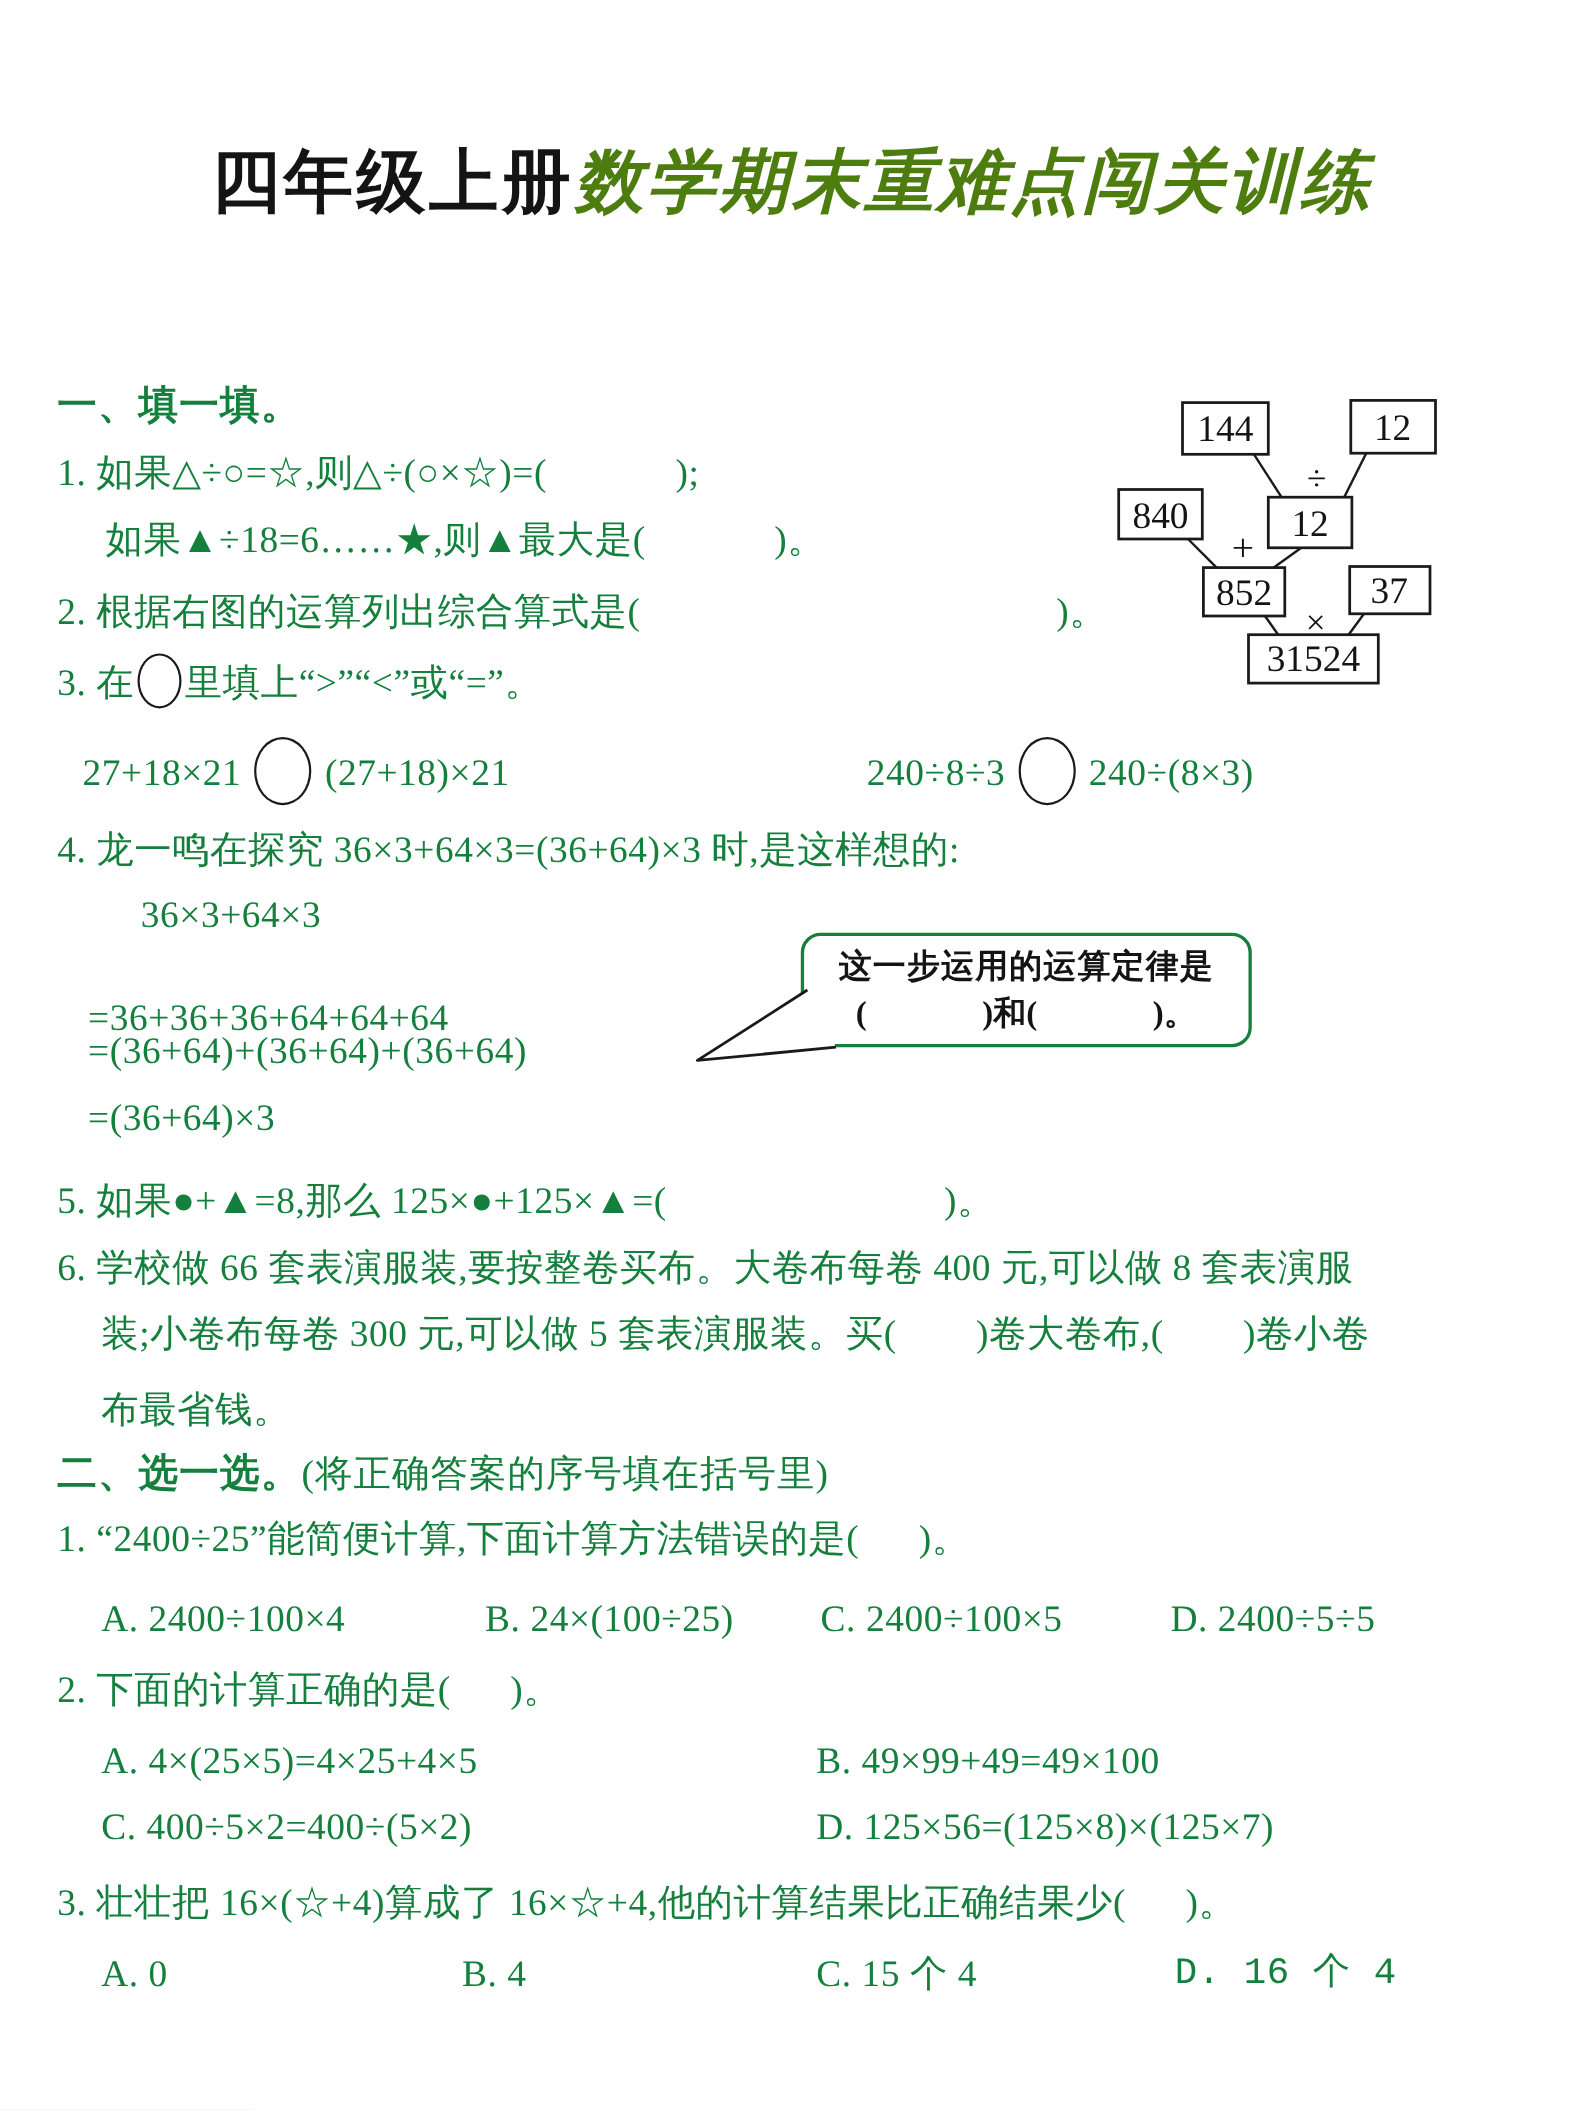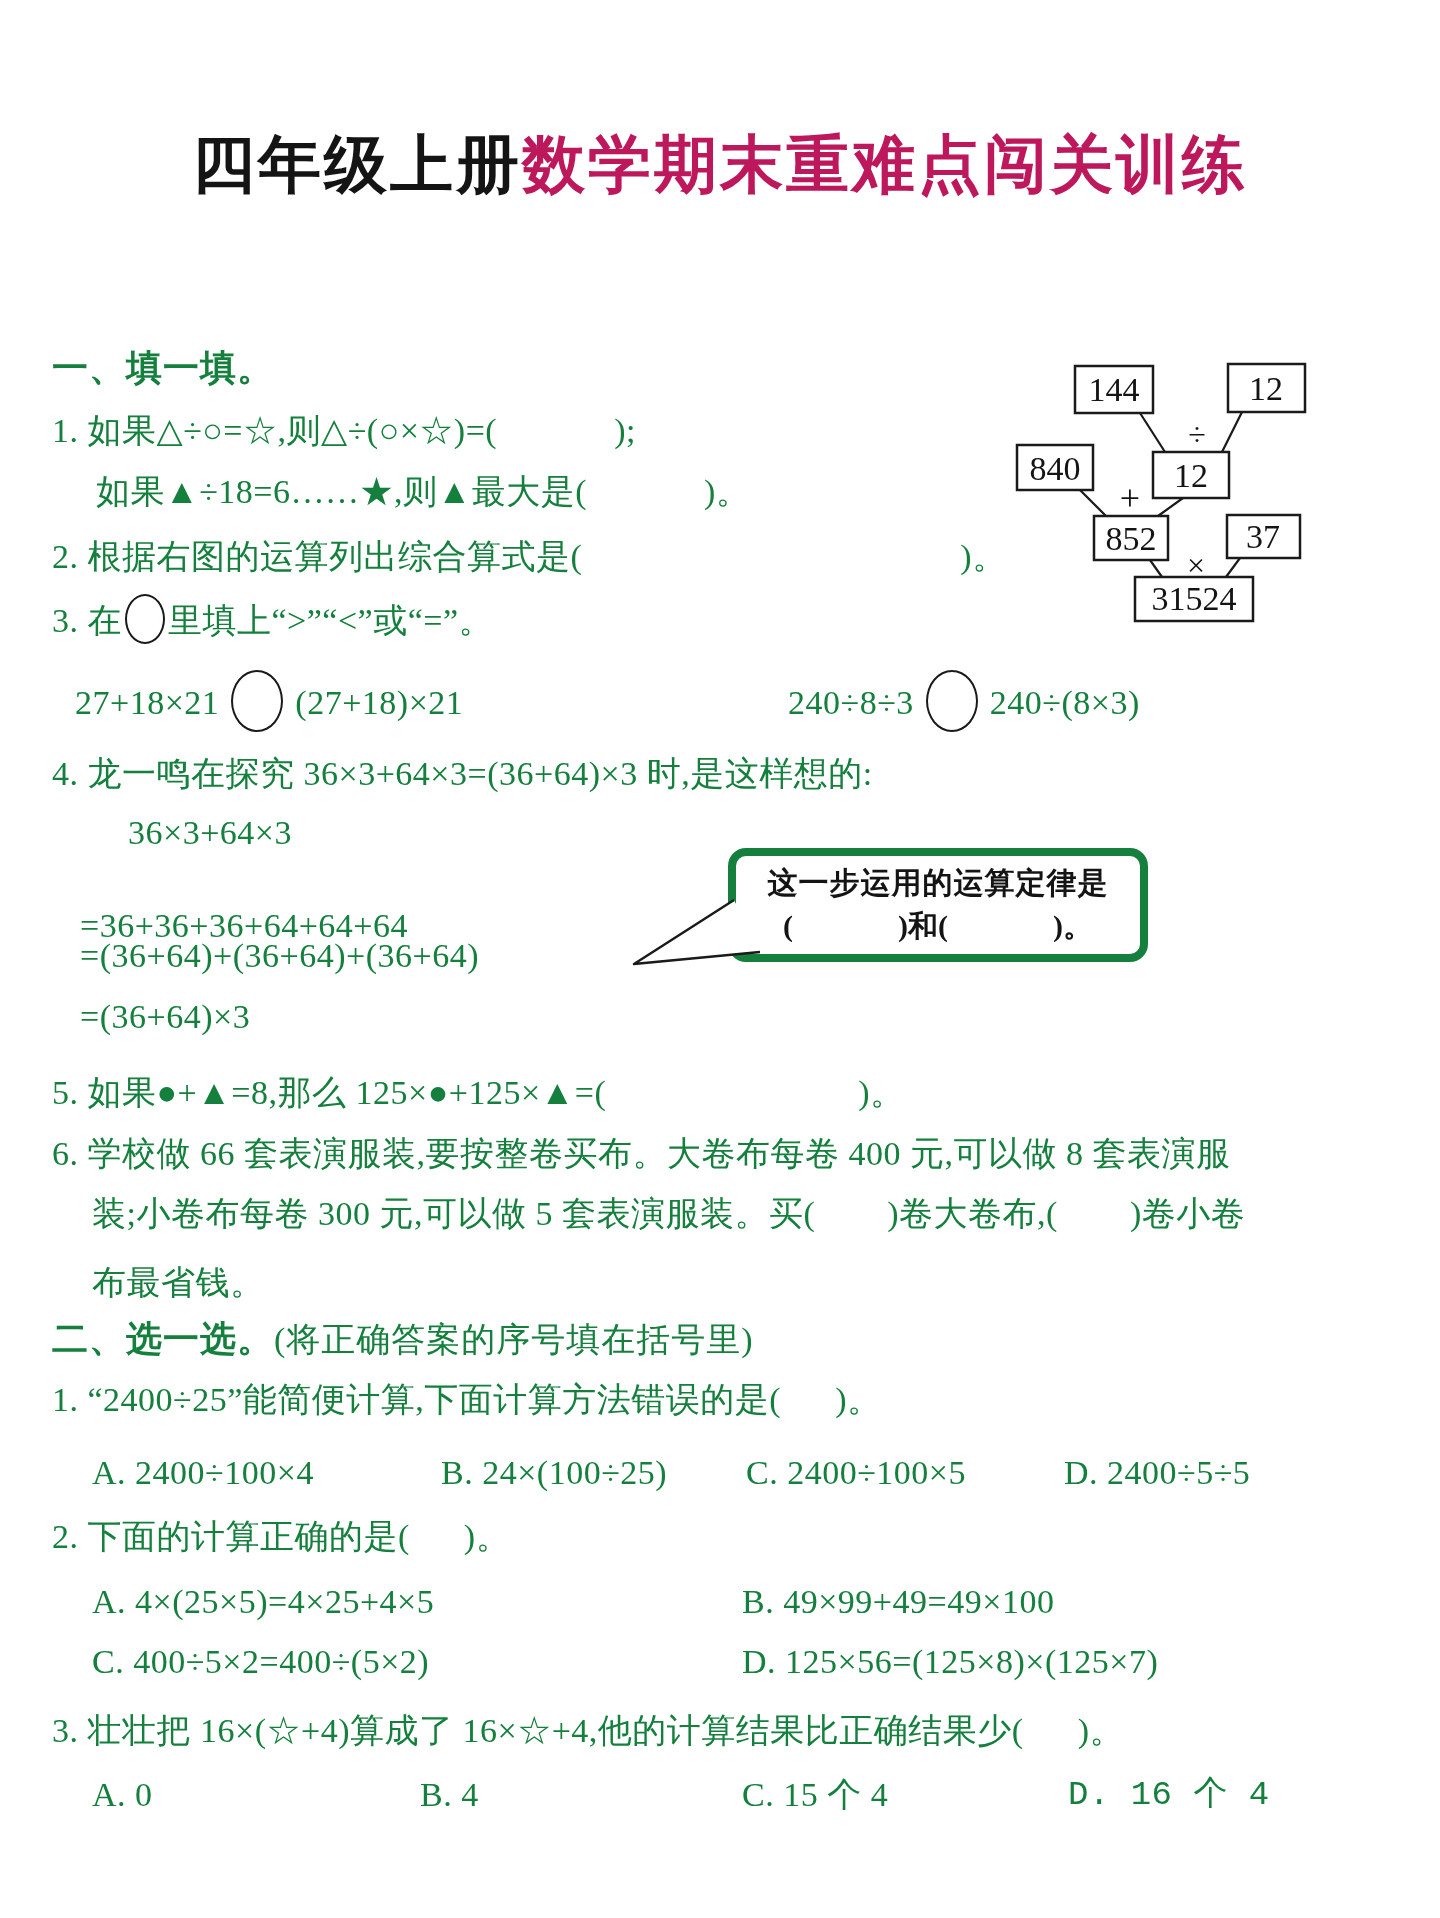--- a/index.html
+++ b/index.html
@@ -24,36 +24,36 @@
   .circle-small{
     display:inline-block;width:36px;height:46px;border:2.5px solid #1a1a1a;
     border-radius:50%;vertical-align:-12px;margin:0 3px;background:#fff;
   }
   .circle-cmp{
     display:inline-block;width:48px;height:58px;border:2.5px solid #1a1a1a;
     border-radius:50%;vertical-align:-18px;margin:0 12px;background:#fff;
   }
   .bubble{
     position:absolute;left:728px;top:848px;width:404px;height:98px;
-    border:8px solid #15803d;border-radius:18px;background:#fff;z-index:2;
+    border:3px solid #15803d;border-radius:18px;background:#fff;z-index:2;
     text-align:center;
   }
   .bubble .b1{margin-top:7px;font-size:30px;font-weight:600;letter-spacing:1px;white-space:pre;}
   .bubble .b2{margin-top:2px;font-size:30px;font-weight:600;white-space:pre;}
   .tail{position:absolute;left:600px;top:880px;z-index:3;}
   .diagram{position:absolute;left:1000px;top:355px;z-index:1;}
   .opt{position:absolute;top:0;white-space:pre;}
   svg text{font-family:"Liberation Serif","DejaVu Serif",serif;fill:#141414;}
 </style>
 </head>
 <body>
 
 <div id="page">
 
-  <div class="title"><span>四年级上册</span><span class="red" id="title-red" style="color: #be185d;">数学期末重难点闯关训练</span></div>
+  <div class="title"><span>四年级上册</span><span class="red" id="title-red" style="color: #4d7c0f; font-style: italic;">数学期末重难点闯关训练</span></div>
 
   <div class="line sec-head" style="left:52px;top:344px;">一、填一填。</div>
 
   <div class="line" style="left:52px;top:407px;">1. 如果△÷○=☆,则△÷(○×☆)=(             );</div>
   <div class="line" style="left:96px;top:468px;">如果▲÷18=6……★,则▲最大是(             )。</div>
 
   <div class="line" style="left:52px;top:533px;">2. 根据右图的运算列出综合算式是(                                          )。</div>
 
   <div class="line" style="left:52px;top:594px;"><span>3. 在</span><span class="circle-small"></span><span>里填上“&gt;”“&lt;”或“=”。</span></div>
 

